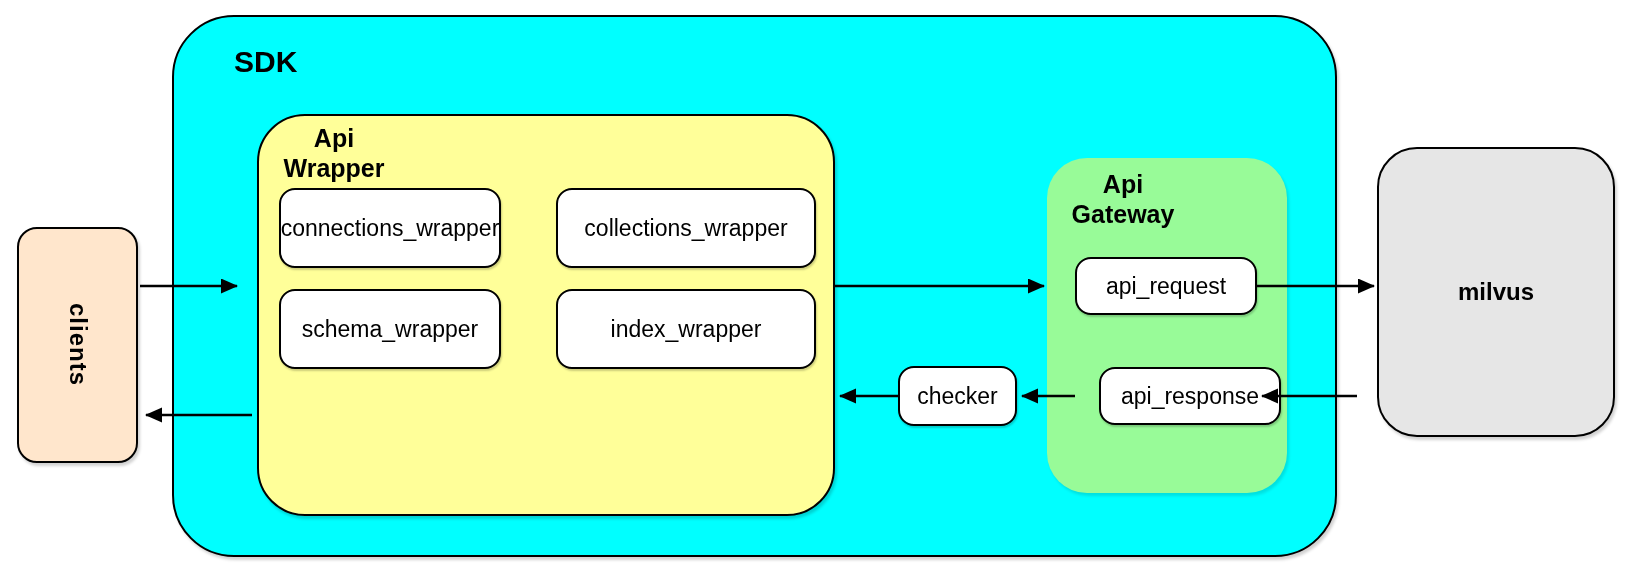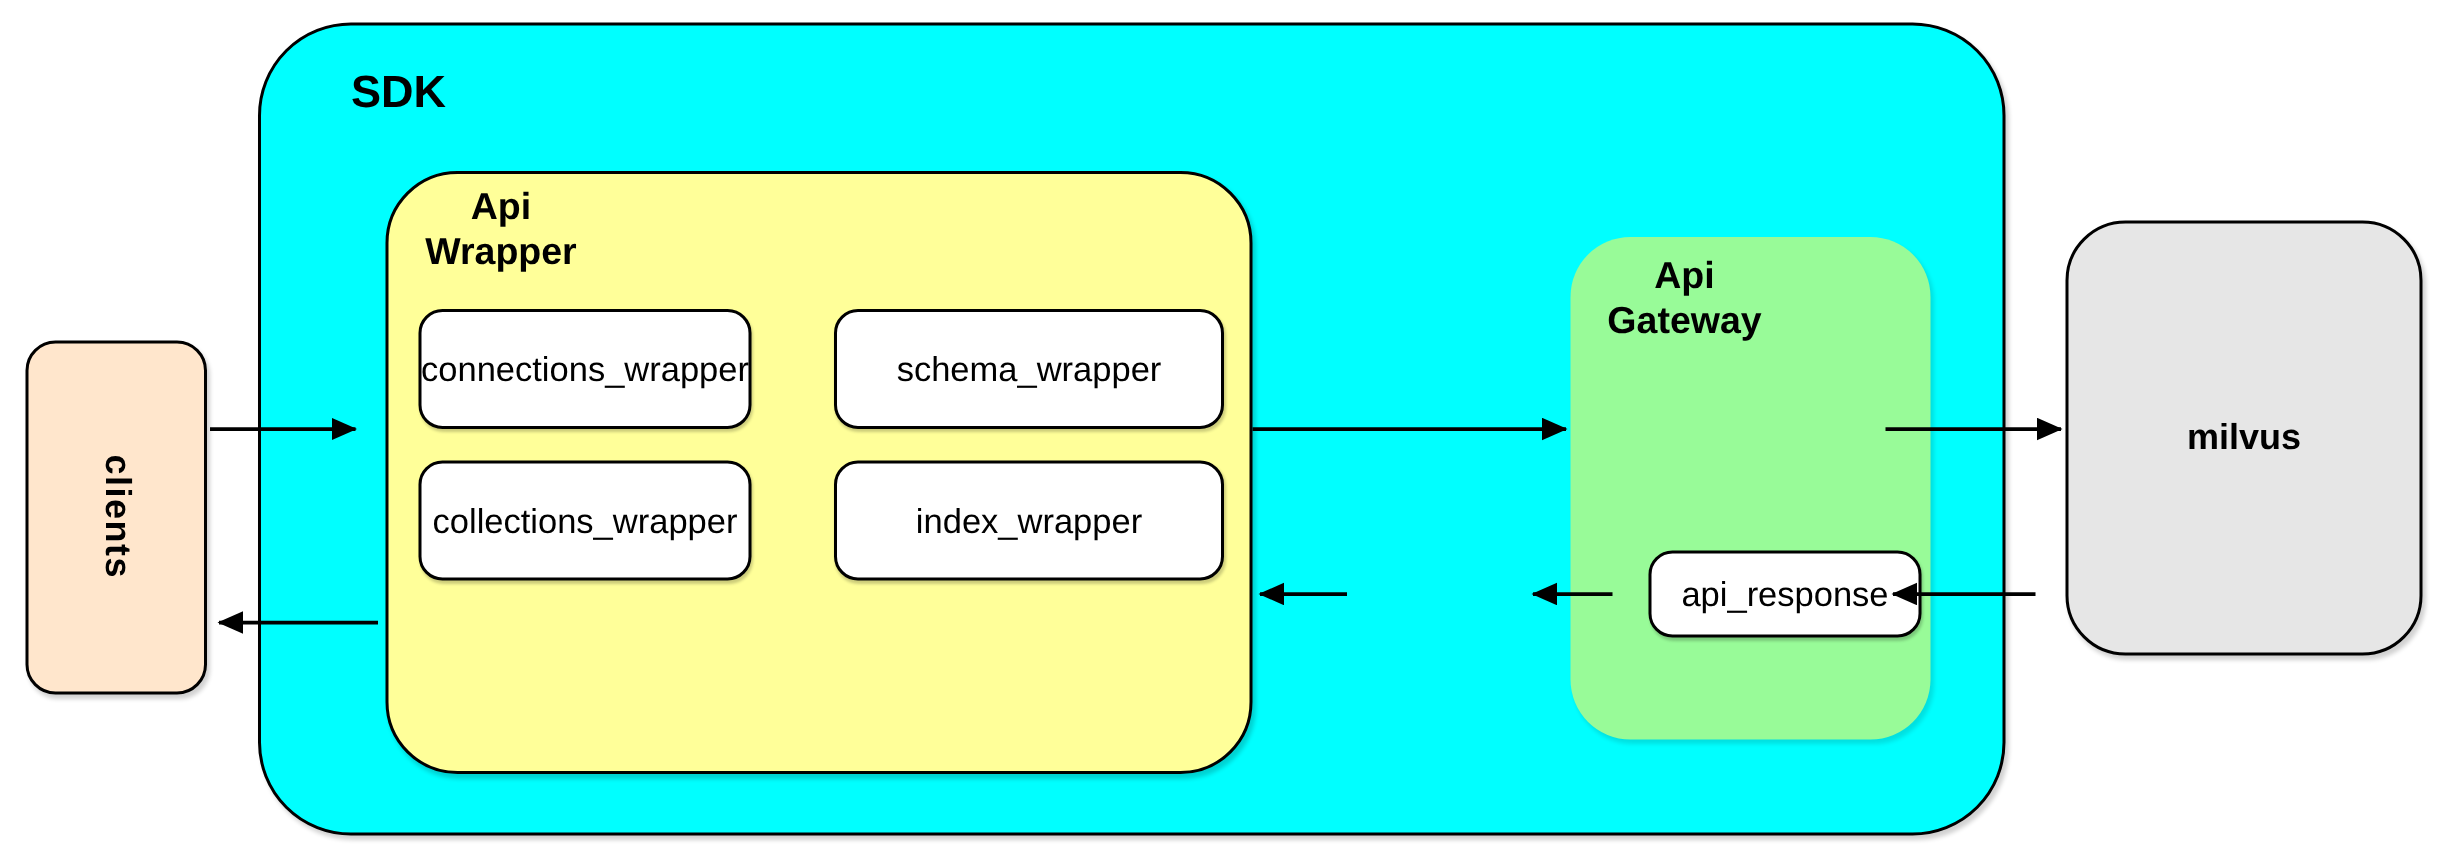--- a/index.html
+++ b/index.html
@@ -28,21 +28,21 @@
 
   .api-wrapper{
     left:257px;top:114px;width:578px;height:402px;
     background:var(--api-wrapper-fill,#FFFF99);border-radius:48px;
   }
   .api-wrapper-label{
     position:absolute;left:12px;top:8px;width:126px;text-align:center;
     font-size:25px;font-weight:bold;line-height:1.18;white-space:pre-line;
   }
   .wrapper-grid{
-    position:absolute;left:20px;top:90px;display:grid;
+    position:absolute;left:20px;top:72px;display:grid;
     grid-template-columns:222px 260px;grid-template-rows:80px 80px 80px;
     column-gap:55px;row-gap:21px;
   }
   .node{
     background:var(--node-fill,#FFFFFF);border:2.5px solid #000;border-radius:16px;
     font-size:23px;box-sizing:border-box;box-shadow:1px 2px 2px rgba(0,0,0,0.2);
   }
 
   .gateway{
     left:1047px;top:158px;width:240px;height:335px;
@@ -81,35 +81,41 @@
   </div>
 
   <div class="shape bordered api-wrapper">
     <div class="api-wrapper-label">Api
 Wrapper</div>
     <div class="wrapper-grid">
       <div class="node label-center">
         <span>connections_wrapper</span>
       </div>
       <div class="node label-center">
-        <span>schema_wrapper</span>
+        <span>collections_wrapper</span>
       </div>
       <div class="node label-center">
-        <span>collections_wrapper</span>
+        <span>schema_wrapper</span>
       </div>
       <div class="node label-center">
         <span>index_wrapper</span>
       </div>
     </div>
   </div>
 
+  <div class="shape node label-center checker">
+    <span>checker</span>
+  </div>
 
   <div class="shape gateway">
     <div class="gateway-label">Api
 Gateway</div>
+    <div class="node label-center api-request">
+      <span>api_request</span>
+    </div>
     <div class="node label-center api-response">
       <span>api_response</span>
     </div>
   </div>
 
   <div class="shape bordered label-center milvus">
     <span>milvus</span>
   </div>
 
   <svg class="arrows" width="1634" height="574" viewBox="0 0 1634 574">

